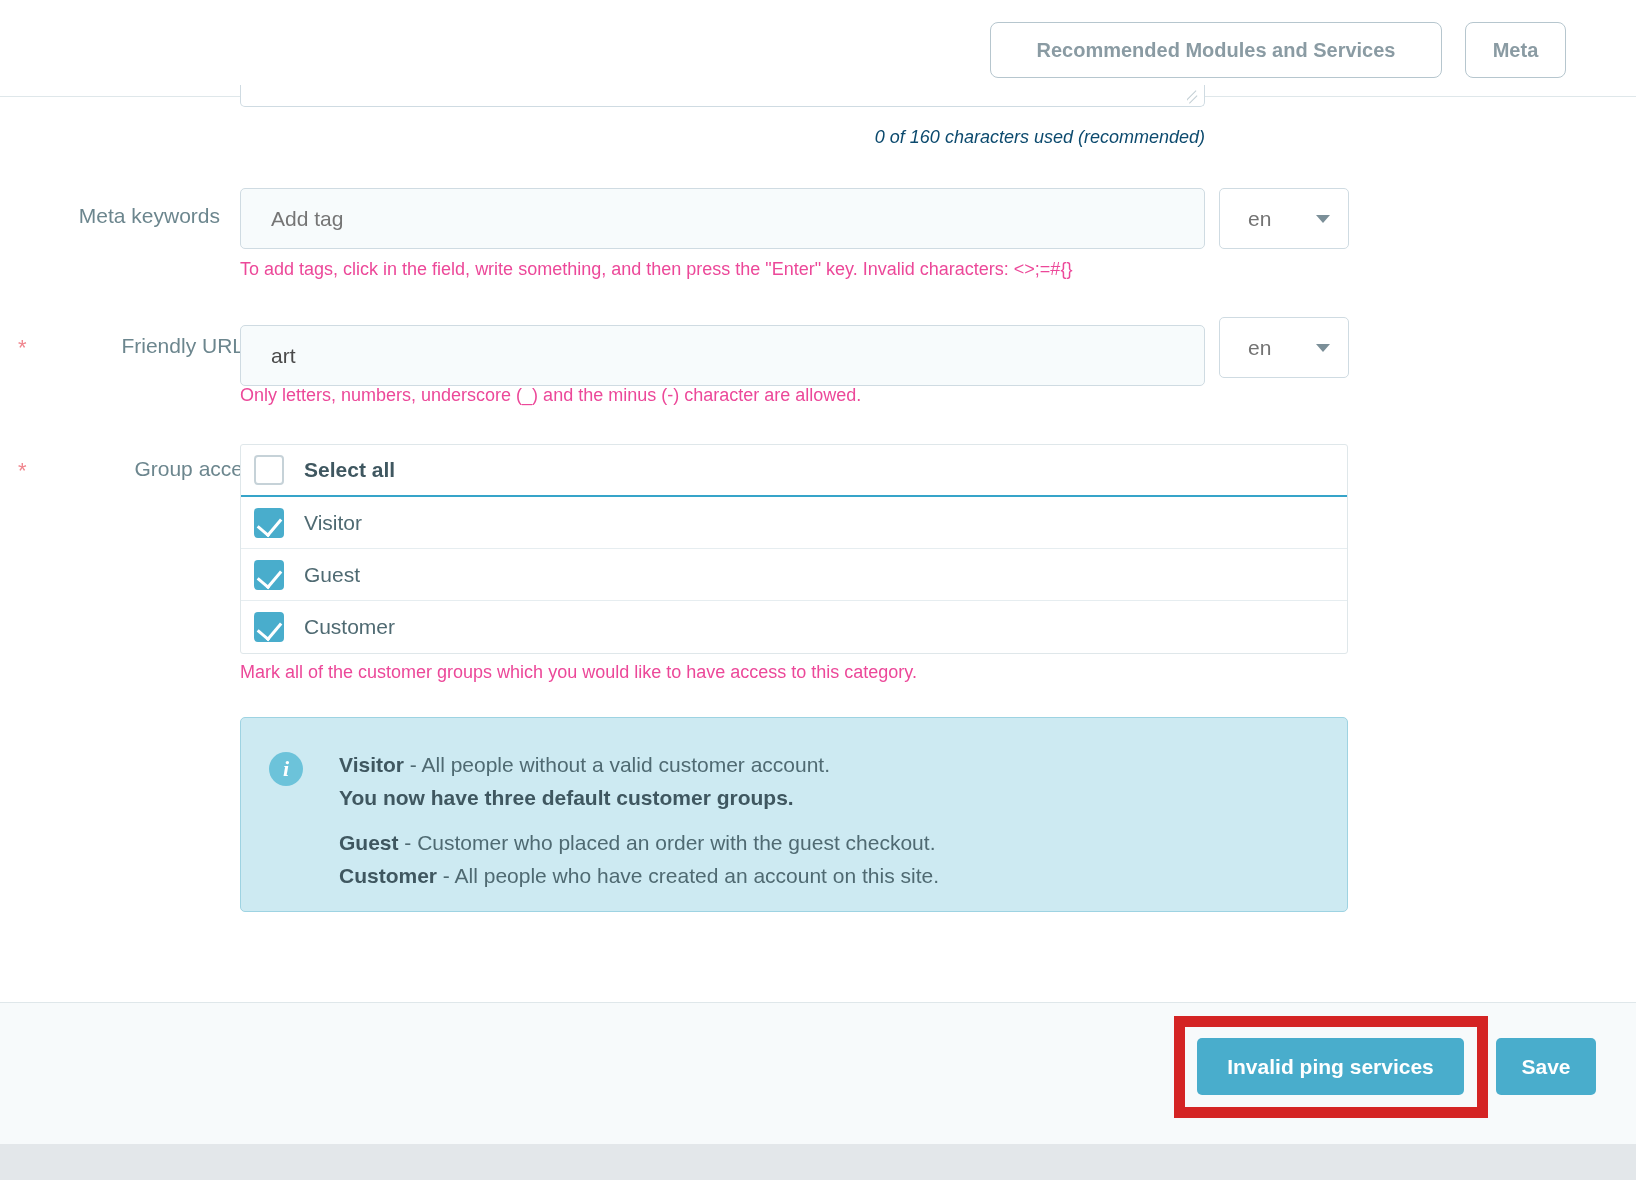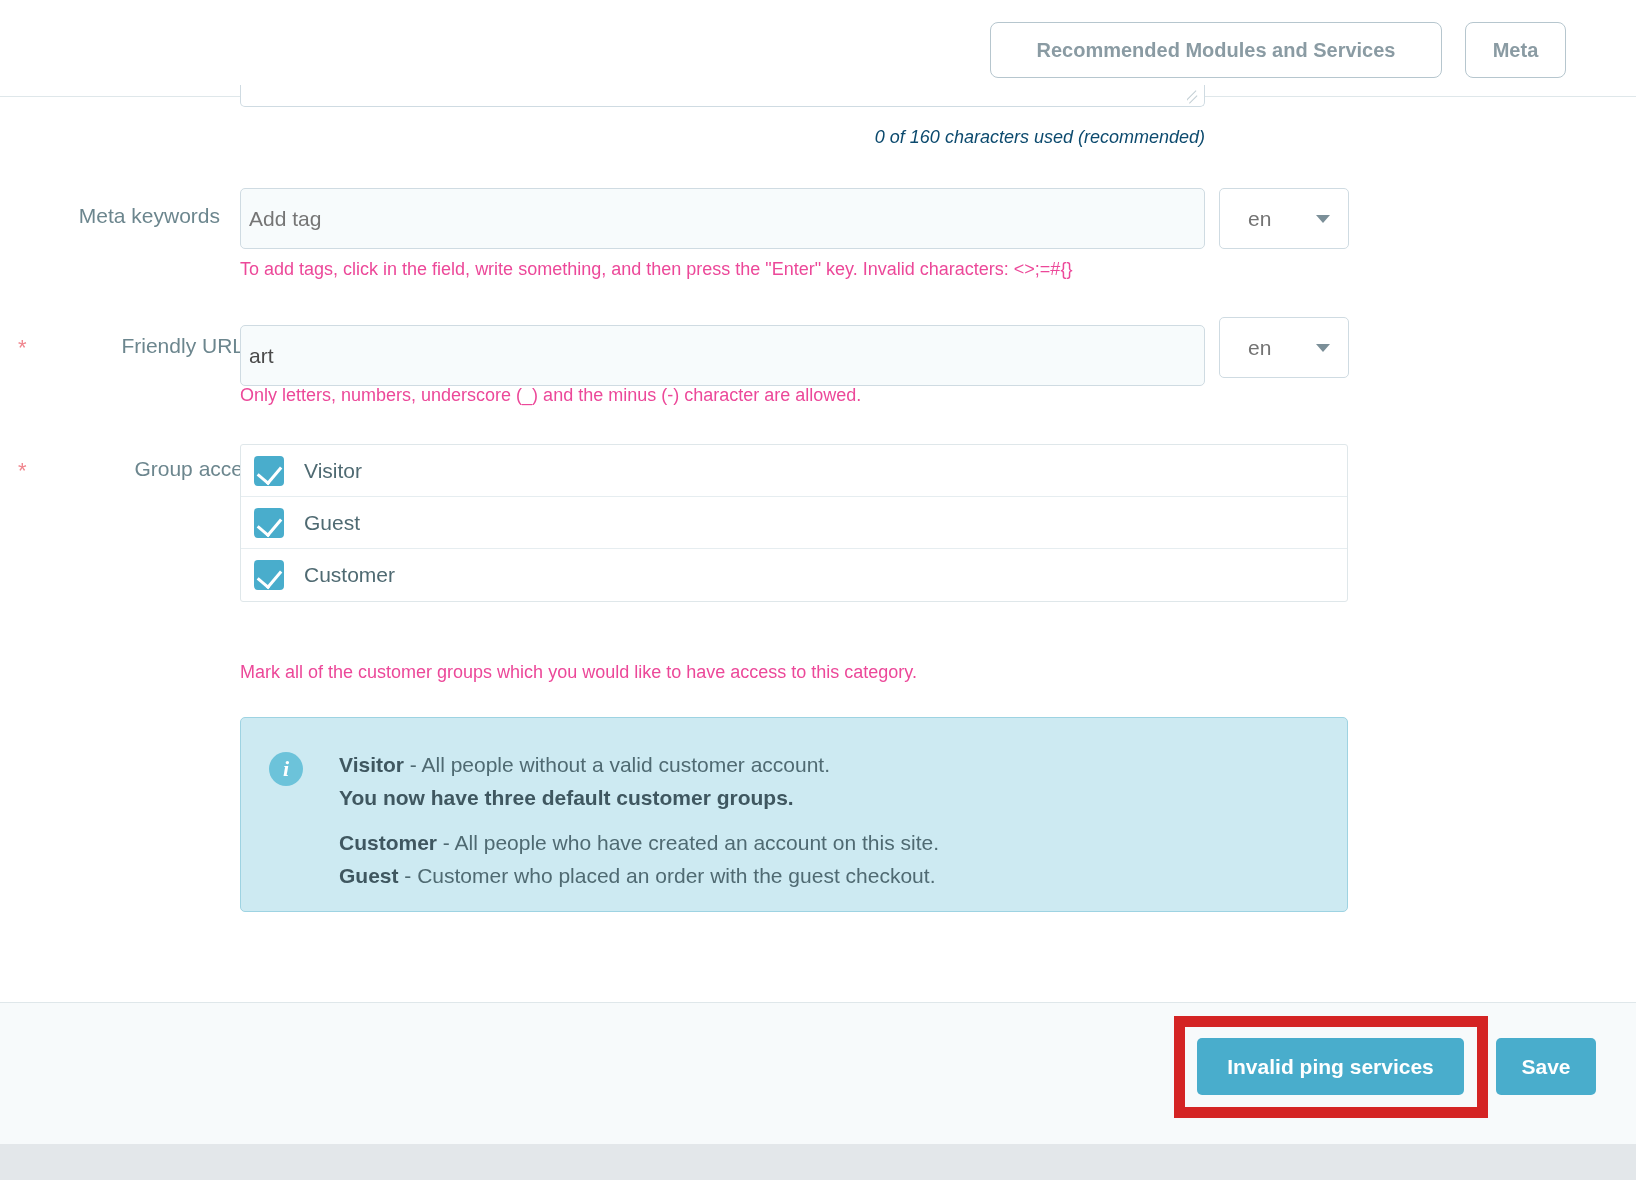--- a/index.html
+++ b/index.html
@@ -65,21 +65,21 @@
     line-height: 1;
   }
 
   .field-input {
     position: absolute;
     border: 1px solid #cfdbe2;
     border-radius: 5px;
     background: #f7fbfc;
     font-size: 21px;
     color: #4a4a4a;
-    padding: 0 8px;
+    padding: 0 30px;
     display: flex;
     align-items: center;
     font-family: "Liberation Sans", sans-serif;
     outline: none;
     width: 100%;
     height: 100%;
   }
   .field-input.placeholder { color: #9fb0b8; }
 
   .lang-select {
@@ -315,20 +315,24 @@
     </div>
 
     <div class="hint" style="left:240px; top:288px;">Only letters, numbers, underscore (_) and the minus (-) character are allowed.</div>
   </div>
 
   <div class="row">
     <span class="req-star" style="left:18px; top:363px;">*</span>
     <div class="lbl" style="left:44px; top:360px; width:220px;">Group access</div>
 
     <div id="group-table">
+      <div class="grp-row" id="grp-head">
+        <span class="cb off"></span>
+        <span class="grp-label">Select all</span>
+      </div>
       <div class="grp-row">
         <span class="cb on"></span>
         <span class="grp-label">Visitor</span>
       </div>
       <div class="grp-row">
         <span class="cb on"></span>
         <span class="grp-label">Guest</span>
       </div>
       <div class="grp-row">
         <span class="cb on"></span>
@@ -340,25 +344,25 @@
   </div>
 
   <div id="info-panel">
     <div id="info-icon">i</div>
     <div id="info-body">
       <div>
         <b>Visitor</b><span> - All people without a valid customer account.</span>
       </div>
       <div id="info-title">You now have three default customer groups.</div>
       <div>
+        <b>Guest</b><span> - Customer who placed an order with the guest checkout.</span>
+      </div>
+      <div>
         <b>Customer</b><span> - All people who have created an account on this site.</span>
       </div>
-      <div>
-        <b>Guest</b><span> - Customer who placed an order with the guest checkout.</span>
-      </div>
     </div>
   </div>
 
 </div>
 
 <div id="footer"></div>
 
 <button class="pill-btn" id="btn-notify">Invalid ping services</button>
 
 <button class="pill-btn" id="btn-save">Save</button>

